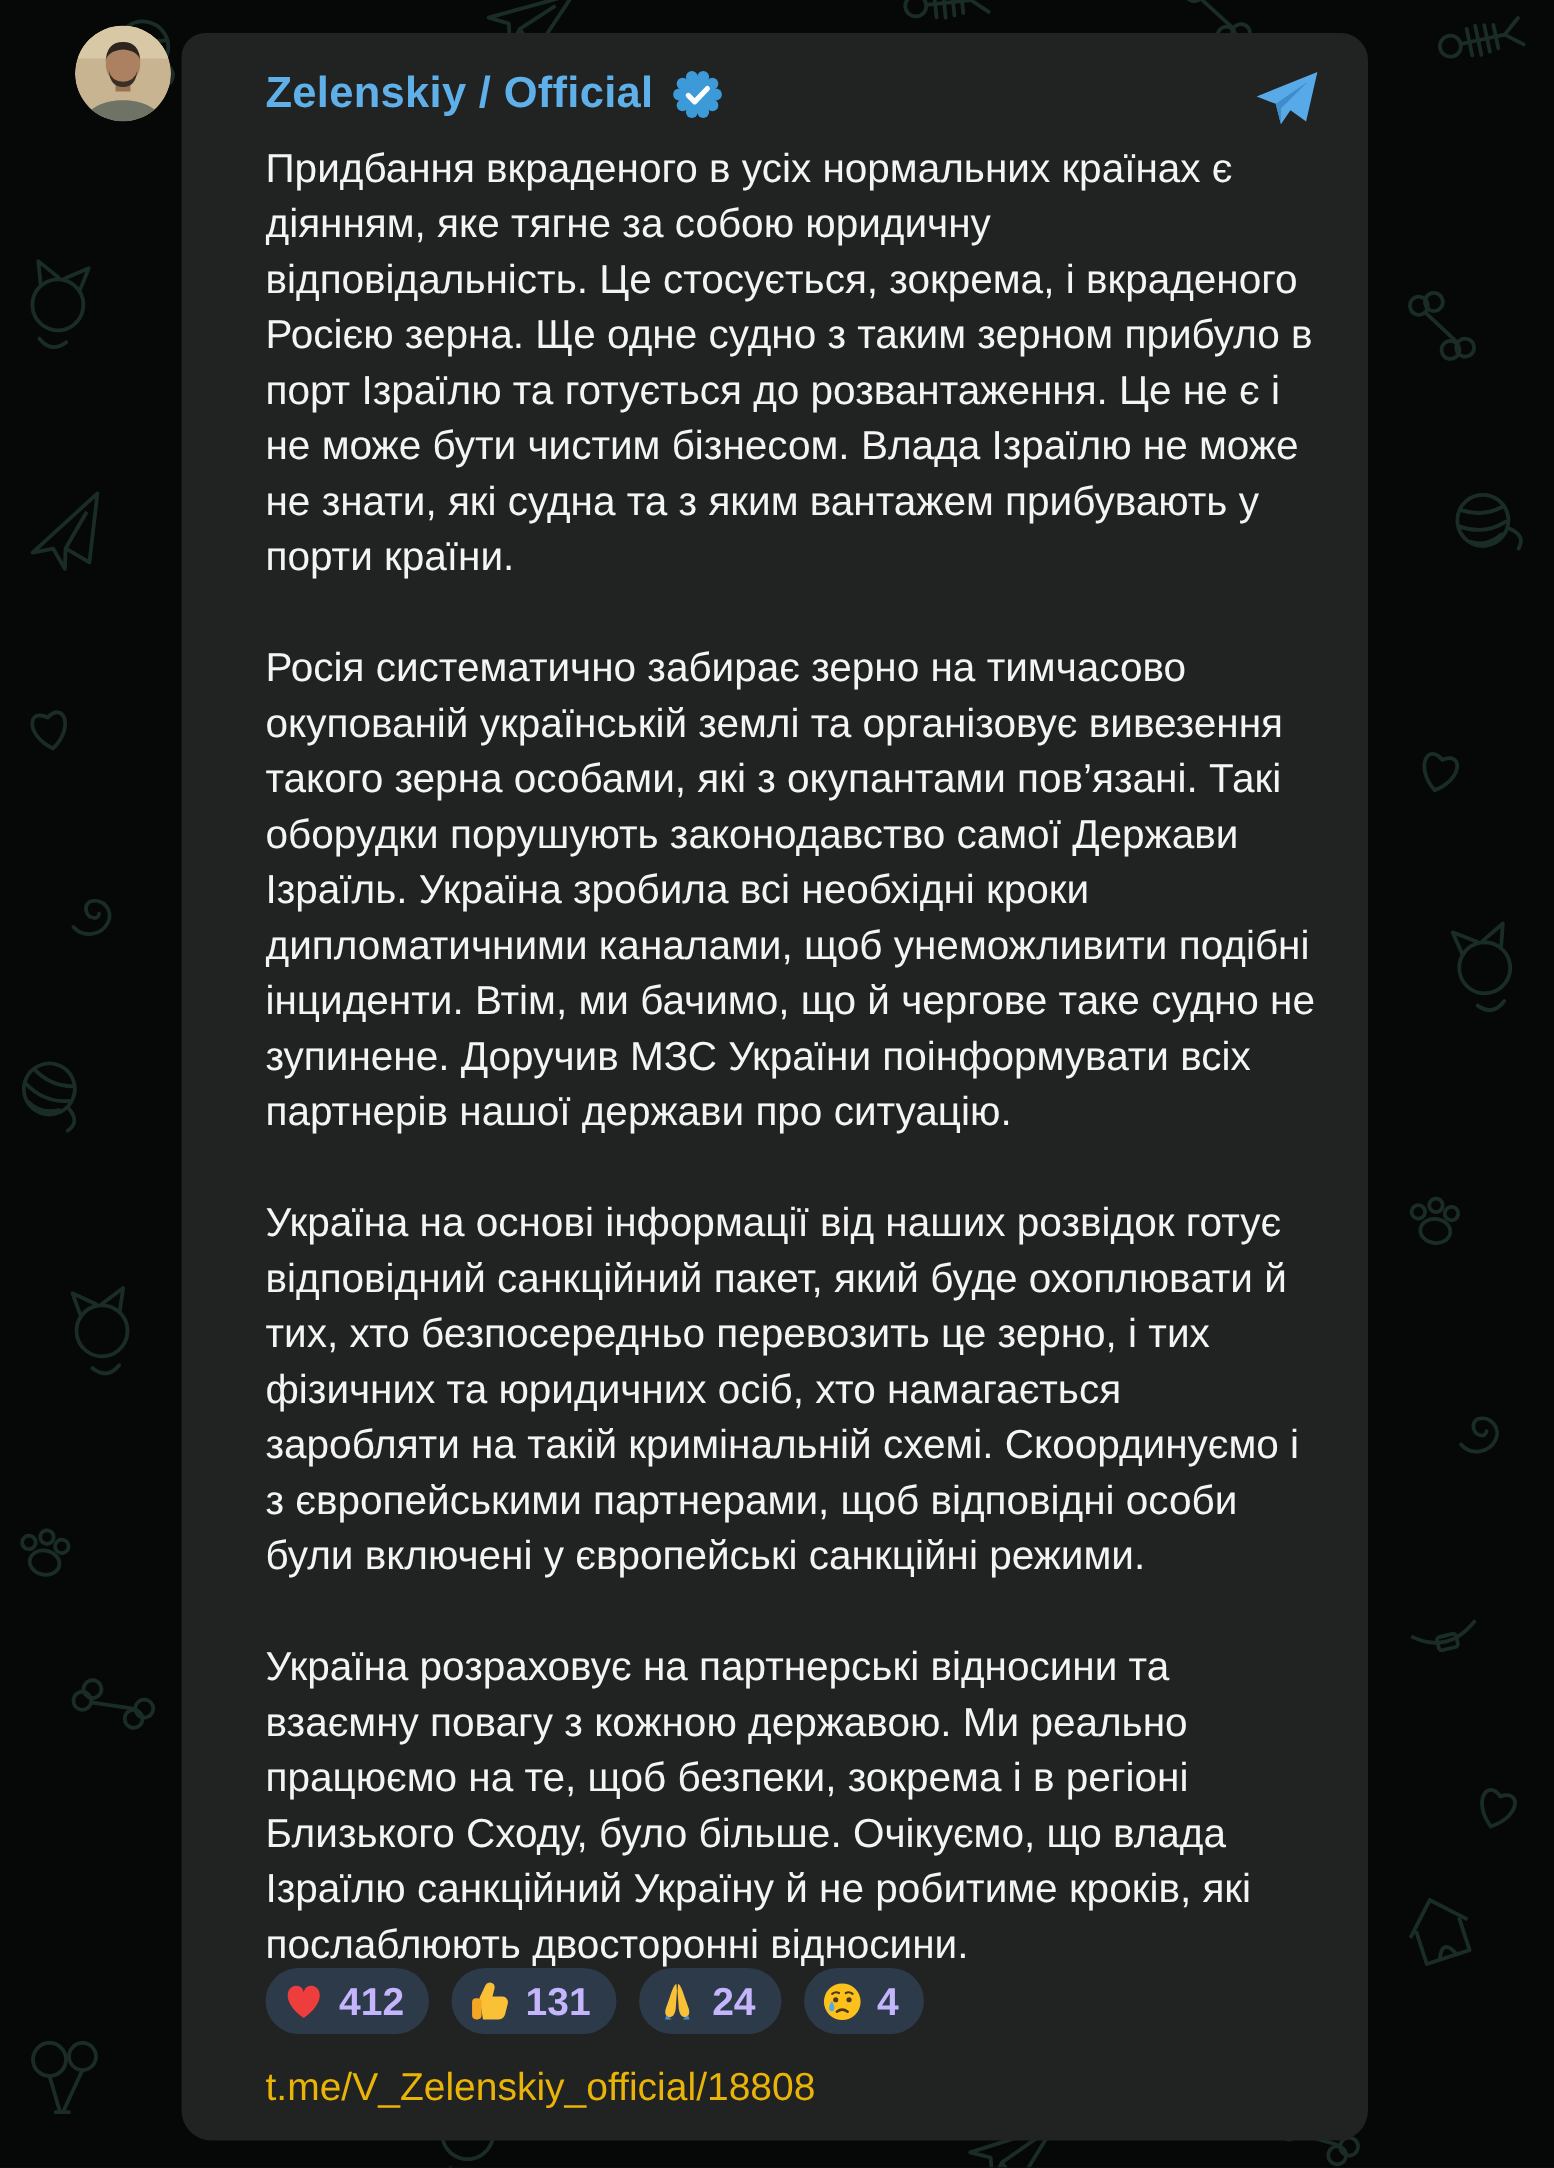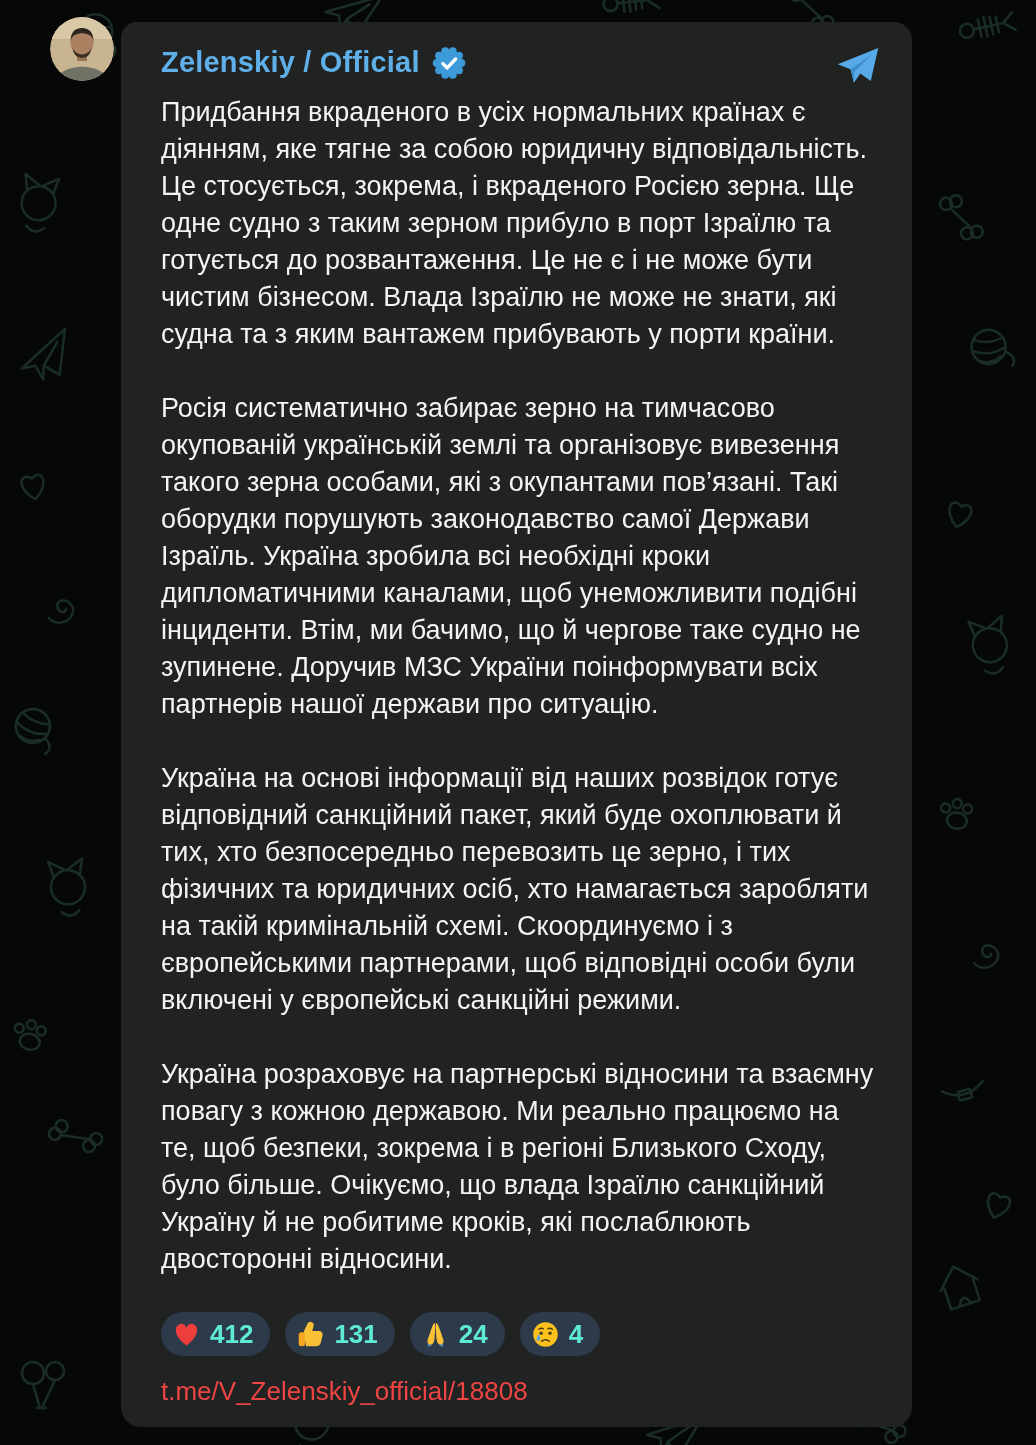--- a/index.html
+++ b/index.html
@@ -8,47 +8,47 @@
     font-family:"Liberation Sans","DejaVu Sans",sans-serif;
   }
   .bg{position:absolute;left:0;top:0;color:#2c4c3e;opacity:.55;}
   .avatar{
     position:absolute;left:50px;top:17px;width:64px;height:64px;
     border-radius:50%;overflow:hidden;cursor:pointer;
   }
   .bubble{
     position:absolute;left:121px;top:22px;width:791px;height:1405px;
     background:#212222;border-radius:16px 18px 20px 20px;
-    box-sizing:border-box;padding:20px 32px 20px 40px;
+    box-sizing:border-box;padding:20px 32px 20px 56px;
     display:flex;flex-direction:column;
   }
   .header{display:flex;align-items:center;gap:12px;position:relative;flex:0 0 auto;height:40px;}
   .name{color:#5fafe9;font-size:29px;font-weight:bold;letter-spacing:.2px;cursor:pointer;}
   .badge{width:34px;height:34px;margin-top:2px;}
   .plane{position:absolute;right:0;top:4px;width:44px;height:40px;cursor:pointer;}
   .text{
     flex:1 1 auto;overflow:hidden;margin-top:12px;max-width:722px;
     color:#f4f4f4;font-size:27px;line-height:37px;
   }
   .text p{margin:0 0 37px 0;}
   .text p:last-child{margin-bottom:0;}
   .bottom{flex:0 0 auto;}
   .reactions{display:flex;gap:15px;align-items:center;}
   .pill{
     height:44px;border-radius:22px;background:#2c3a49;
     display:flex;align-items:center;gap:9px;padding:0 17px 0 11px;
     cursor:pointer;user-select:none;
   }
   .pill svg{width:29px;height:29px;}
-  .pill .cnt{color:#5eead4;font-size:26px;font-weight:bold;}
+  .pill .cnt{color:#c4b5fd;font-size:26px;font-weight:bold;}
   .footer{
     display:flex;justify-content:space-between;align-items:center;
     margin-top:20px;padding-right:2px;
   }
-  .link{color:#ef4444;font-size:26px;text-decoration:none;cursor:pointer;text-align:center;}
+  .link{color:#eab308;font-size:26px;text-decoration:none;cursor:pointer;text-align:center;}
   .meta{display:flex;align-items:center;gap:11px;color:#9a9ea3;font-size:26px;}
   .meta .eye{width:27px;height:19px;margin-top:2px;}
   .meta .date{margin-left:14px;}
 </style>
 </head>
 <body>
 
 <svg class="bg" width="1036" height="1445" viewBox="0 0 1036 1445" aria-hidden="true">
   <defs>
     <g id="d-cat" fill="none" stroke="currentColor" stroke-width="2.5" stroke-linecap="round" stroke-linejoin="round">

